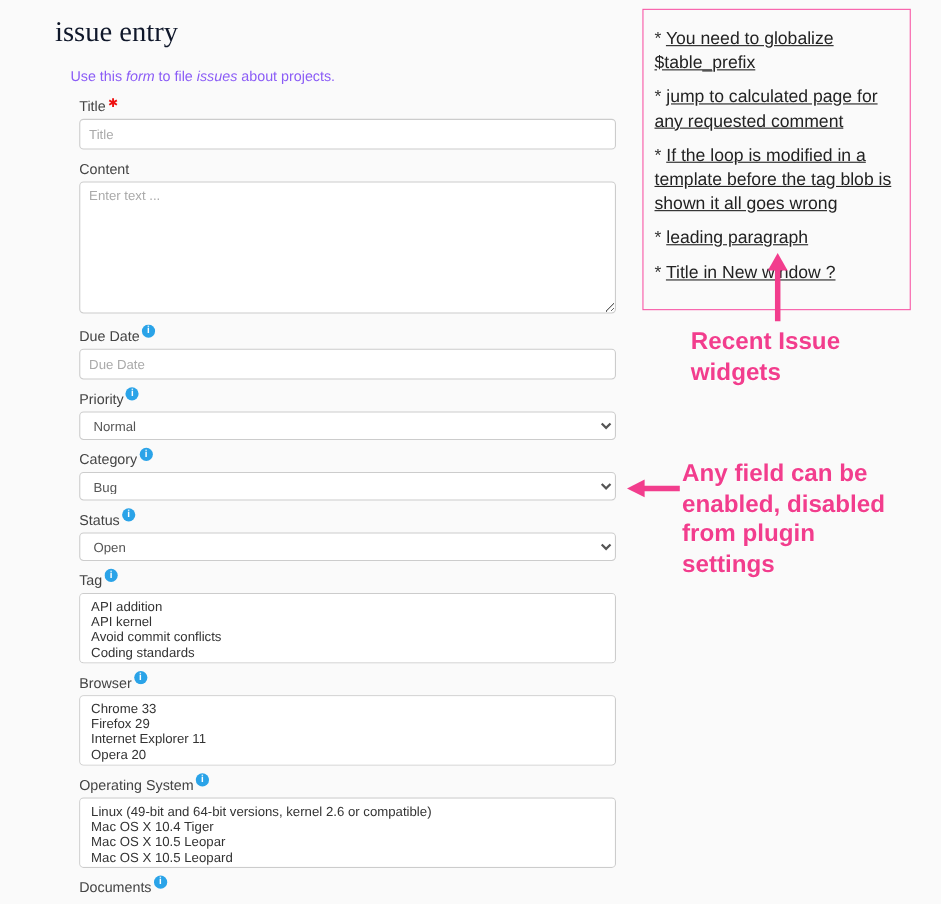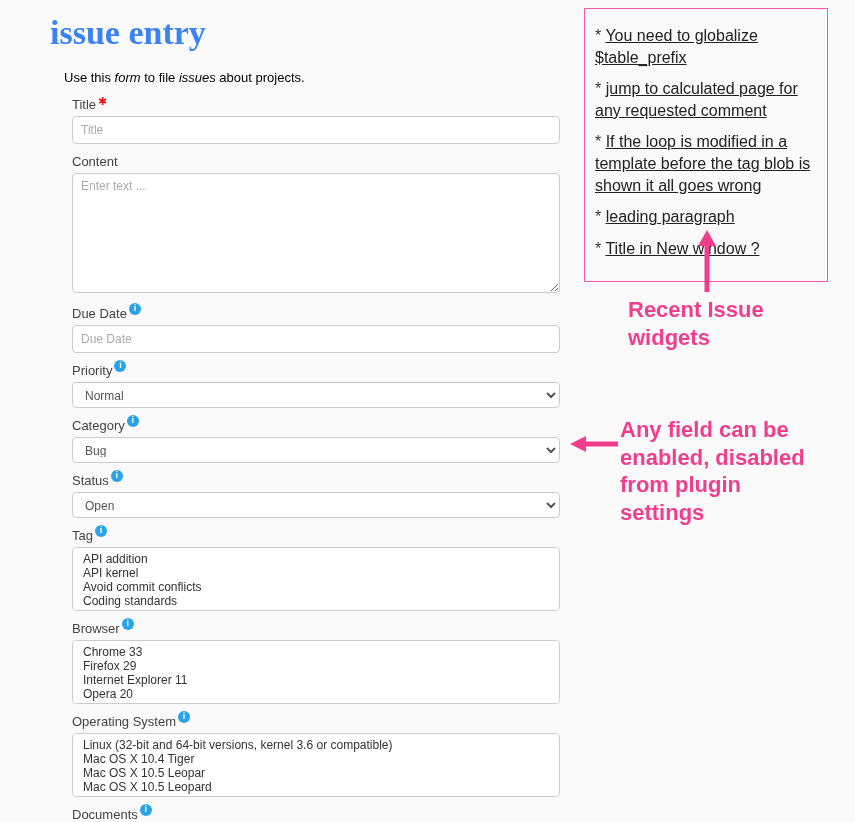--- a/index.html
+++ b/index.html
@@ -13,28 +13,28 @@
   .page {
     display: flex;
     padding: 14px 10px 10px 50px;
     gap: 30px;
   }
   .main { flex: 0 0 510px; }
   .side { flex: 0 0 240px; position: relative; }
 
   h1.title {
     font-family: Georgia, "Times New Roman", serif;
-    font-weight: bold;
-    font-size: 34px;
-    color: #3b82f6;
+    font-weight: normal;
+    font-size: 26px;
+    color: #0f172a;
     margin-bottom: 18px;
   }
   .intro {
     font-size: 13px;
-    color: #000000;
+    color: #8b5cf6;
     margin: 0 0 12px 14px;
   }
   .intro .em { font-style: italic; }
 
   .form { margin-left: 22px; }
   .field { margin-bottom: 10px; }
   .field-label {
     font-size: 13px;
     color: #444;
     display: inline-flex;
@@ -216,21 +216,21 @@
           <div>Opera 20</div>
         </div>
       </div>
 
       <div class="field">
         <div class="field-label">
           <span>Operating System</span>
           <span class="info">i</span>
         </div>
         <div class="listbox">
-          <div>Linux (32-bit and 64-bit versions, kernel 3.6 or compatible)</div>
+          <div>Linux (49-bit and 64-bit versions, kernel 2.6 or compatible)</div>
           <div>Mac OS X 10.4 Tiger</div>
           <div>Mac OS X 10.5 Leopar</div>
           <div>Mac OS X 10.5 Leopard</div>
         </div>
       </div>
 
       <div class="field">
         <div class="field-label">
           <span>Documents</span>
           <span class="info">i</span>

